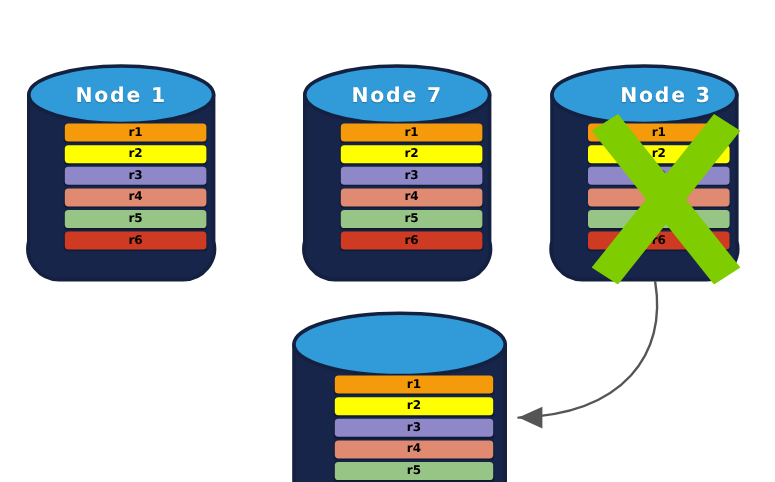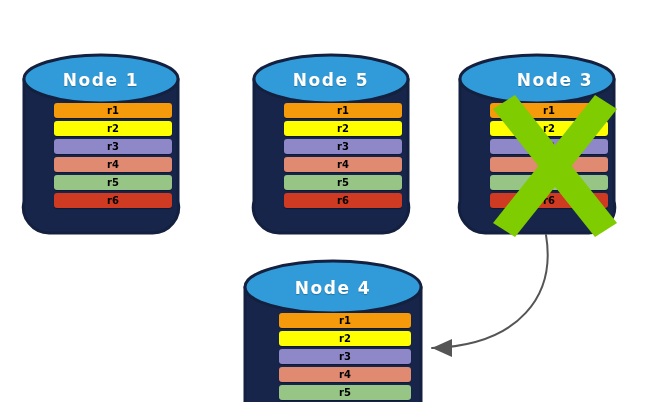--- a/index.html
+++ b/index.html
@@ -105,21 +105,21 @@
         <span>r6</span>
       </div>
     </div>
   </div>
 
   <div class="node" style="left:252px; top:6px; width:158px; height:184px;">
     <svg class="node-svg" width="158" height="184" viewBox="0 0 158 184">
       <path d="M2,28 L2,150 A26,26 0 0 0 28,182 L130,182 A26,26 0 0 0 156,150 L156,28 Z" fill="#17254B" stroke="#14203F" stroke-width="3" stroke-linejoin="round"></path>
       <ellipse cx="79" cy="28" rx="77" ry="24" fill="#309BD8" stroke="#14203F" stroke-width="3"></ellipse>
     </svg>
-    <div class="node-label" style="top:19px;">Node  5</div>
+    <div class="node-label" style="top:19px;">Node  7</div>
     <div class="rows" style="left:32px; top:52px; width:118px; gap:3px;">
       <div class="row-band" style="height:15px; background:#F59B0B;">
         <span>r1</span>
       </div>
       <div class="row-band" style="height:15px; background:#FFFF00;">
         <span>r2</span>
       </div>
       <div class="row-band" style="height:15px; background:#8E87C8;">
         <span>r3</span>
       </div>
@@ -168,21 +168,20 @@
         <polygon points="124,14 102,0 0,128 22,142"></polygon>
       </g>
     </svg>
   </div>
 
   <div class="node" style="left:243px; top:212px; width:180px; height:182px;">
     <svg class="node-svg" width="180" height="182" viewBox="0 0 180 182">
       <path d="M2,30 L2,146 A28,28 0 0 0 30,180 L150,180 A28,28 0 0 0 178,146 L178,30 Z" fill="#17254B" stroke="#14203F" stroke-width="3" stroke-linejoin="round"></path>
       <ellipse cx="90" cy="30" rx="88" ry="26" fill="#309BD8" stroke="#14203F" stroke-width="3"></ellipse>
     </svg>
-    <div class="node-label" style="top:21px;">Node  4</div>
     <div class="rows" style="left:36px; top:56px; width:132px; gap:3px;">
       <div class="row-band" style="height:15px; background:#F59B0B;">
         <span>r1</span>
       </div>
       <div class="row-band" style="height:15px; background:#FFFF00;">
         <span>r2</span>
       </div>
       <div class="row-band" style="height:15px; background:#8E87C8;">
         <span>r3</span>
       </div>

